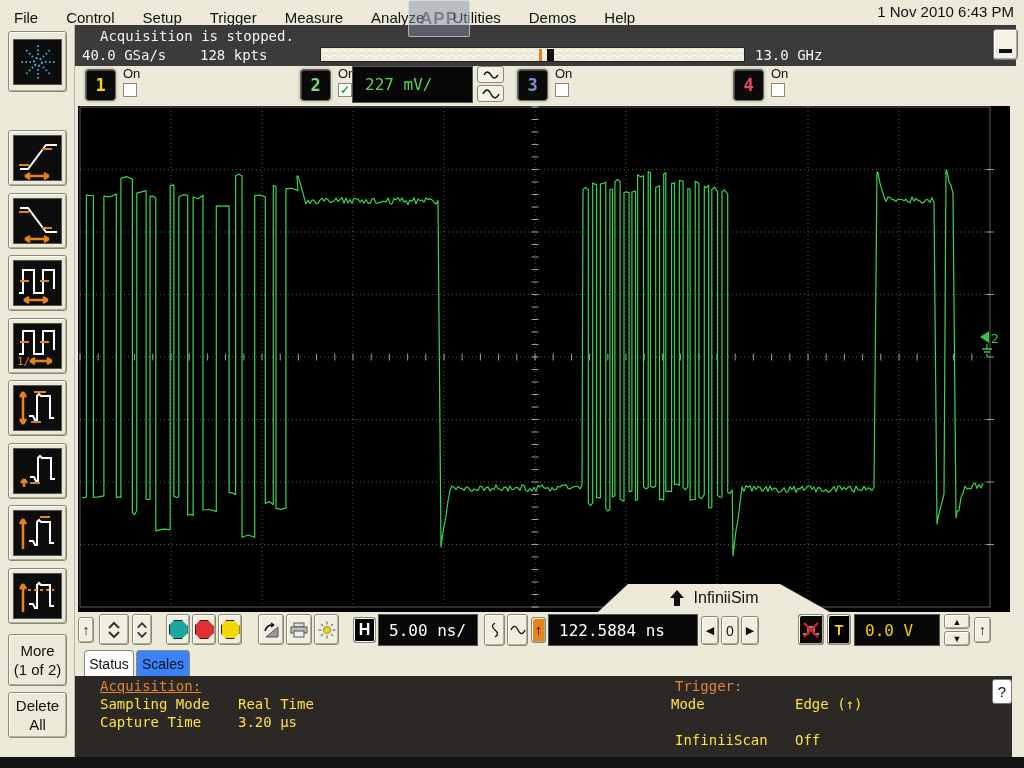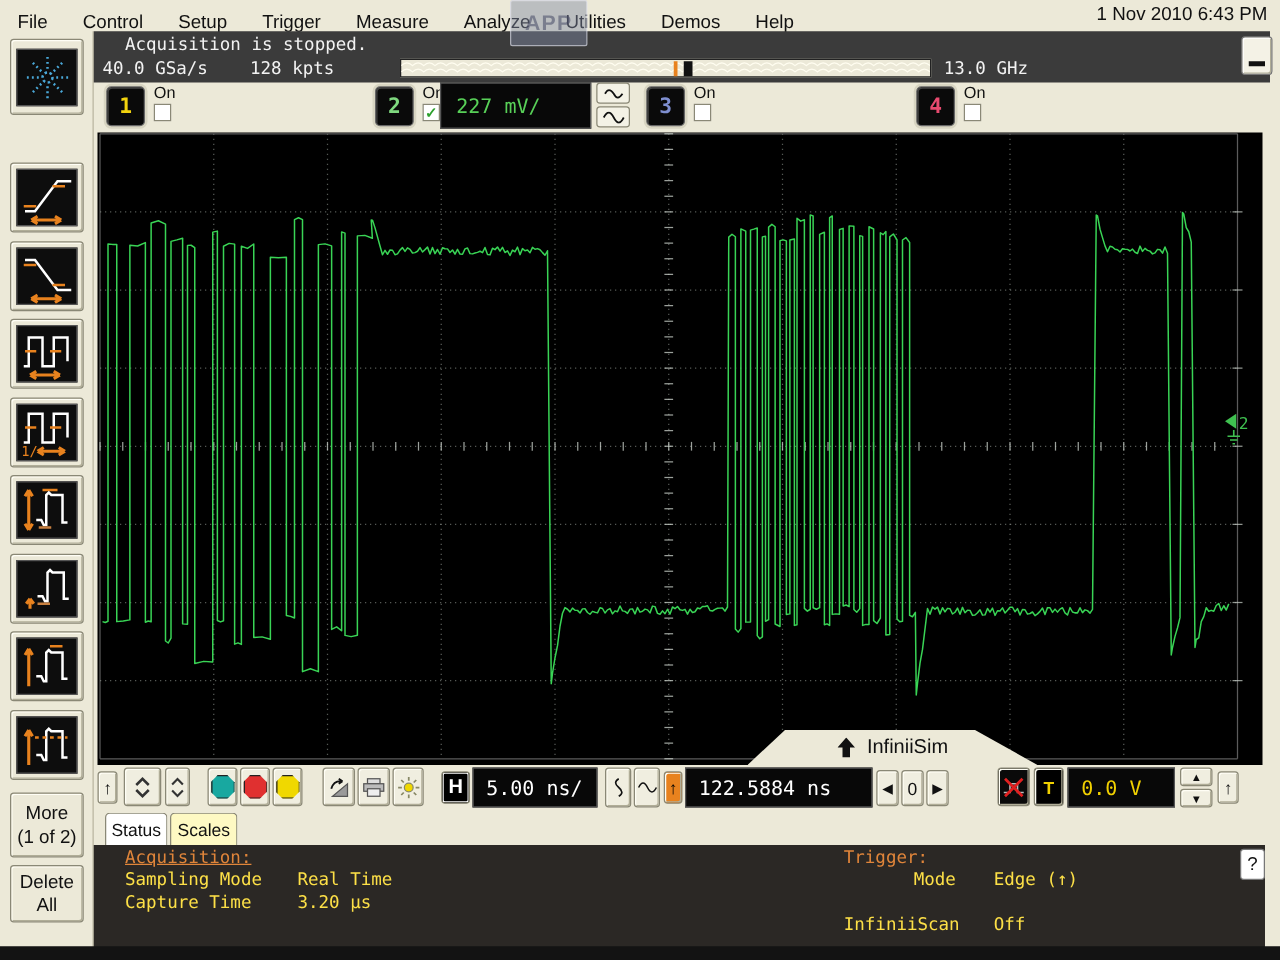--- a/index.html
+++ b/index.html
@@ -67,21 +67,21 @@
   .octagon { width:19px; height:19px; clip-path:polygon(30% 0,70% 0,100% 30%,100% 70%,70% 100%,30% 100%,0 70%,0 30%); border:1px solid #222; }
   #h-btn { background:#000; color:#fff; font-weight:bold; font-size:16px; box-shadow:0 0 0 1px #fff inset; }
   .orange-btn { background:#e8821e; color:#000; font-weight:bold; }
   #t-btn { background:#000; color:#f0d000; font-weight:bold; }
   .spin-col { display:flex; flex-direction:column; gap:2px; }
 
   
   .tab { position:absolute; top:650px; height:26px; border:1px solid #8a8876; border-bottom:none;
          border-radius:4px 4px 0 0; display:flex; align-items:center; justify-content:center; font-size:14px; color:#111; }
   #tab-status { left:84px; width:50px; background:#ffffff; z-index:3; }
-  #tab-scales { left:136px; width:54px; background:#fef9c3; }
+  #tab-scales { left:136px; width:54px; background:#3b82f6; }
   #status-panel { position:absolute; left:75px; top:676px; width:937px; height:82px; background:#2b2825; }
   .sp-text { position:absolute; font-family:"DejaVu Sans Mono", monospace; font-size:14px; color:#fde047; white-space:pre; }
   .sp-title { color:#e0853a; }
   #help-btn { position:absolute; left:917px; top:3px; width:20px; height:25px; background:#fff; border:1px solid #777;
               border-radius:3px; display:flex; align-items:center; justify-content:center; font-size:15px; color:#111; }
 
   #bottom-strip { position:absolute; left:0; top:757px; width:1024px; height:11px; background:#131313; }
   svg { display:block; }
 </style>
 </head>
@@ -504,21 +504,21 @@
   <div class="tab" id="tab-scales">Scales</div>
 
   <div id="status-panel">
     <span class="sp-text sp-title" style="left:25px; top:2px;text-decoration:underline;">Acquisition:</span>
     <span class="sp-text" style="left:25px; top:20px;">Sampling Mode</span>
     <span class="sp-text" style="left:163px; top:20px;">Real Time</span>
     <span class="sp-text" style="left:25px; top:38px;">Capture Time</span>
     <span class="sp-text" style="left:163px; top:38px;">3.20 µs</span>
 
     <span class="sp-text sp-title" style="left:600px; top:2px;">Trigger:</span>
-    <span class="sp-text" style="left:632px; top:20px;padding-left:24px;">Mode</span>
+    <span class="sp-text" style="left:572px; top:20px;padding-left:24px;">Mode</span>
     <span class="sp-text" style="left:720px; top:20px;">Edge (↑)</span>
     <span class="sp-text" style="left:600px; top:56px;">InfiniiScan</span>
     <span class="sp-text" style="left:720px; top:56px;">Off</span>
 
     <div id="help-btn">?</div>
   </div>
 
   <div id="bottom-strip"></div>
 </div>
 

